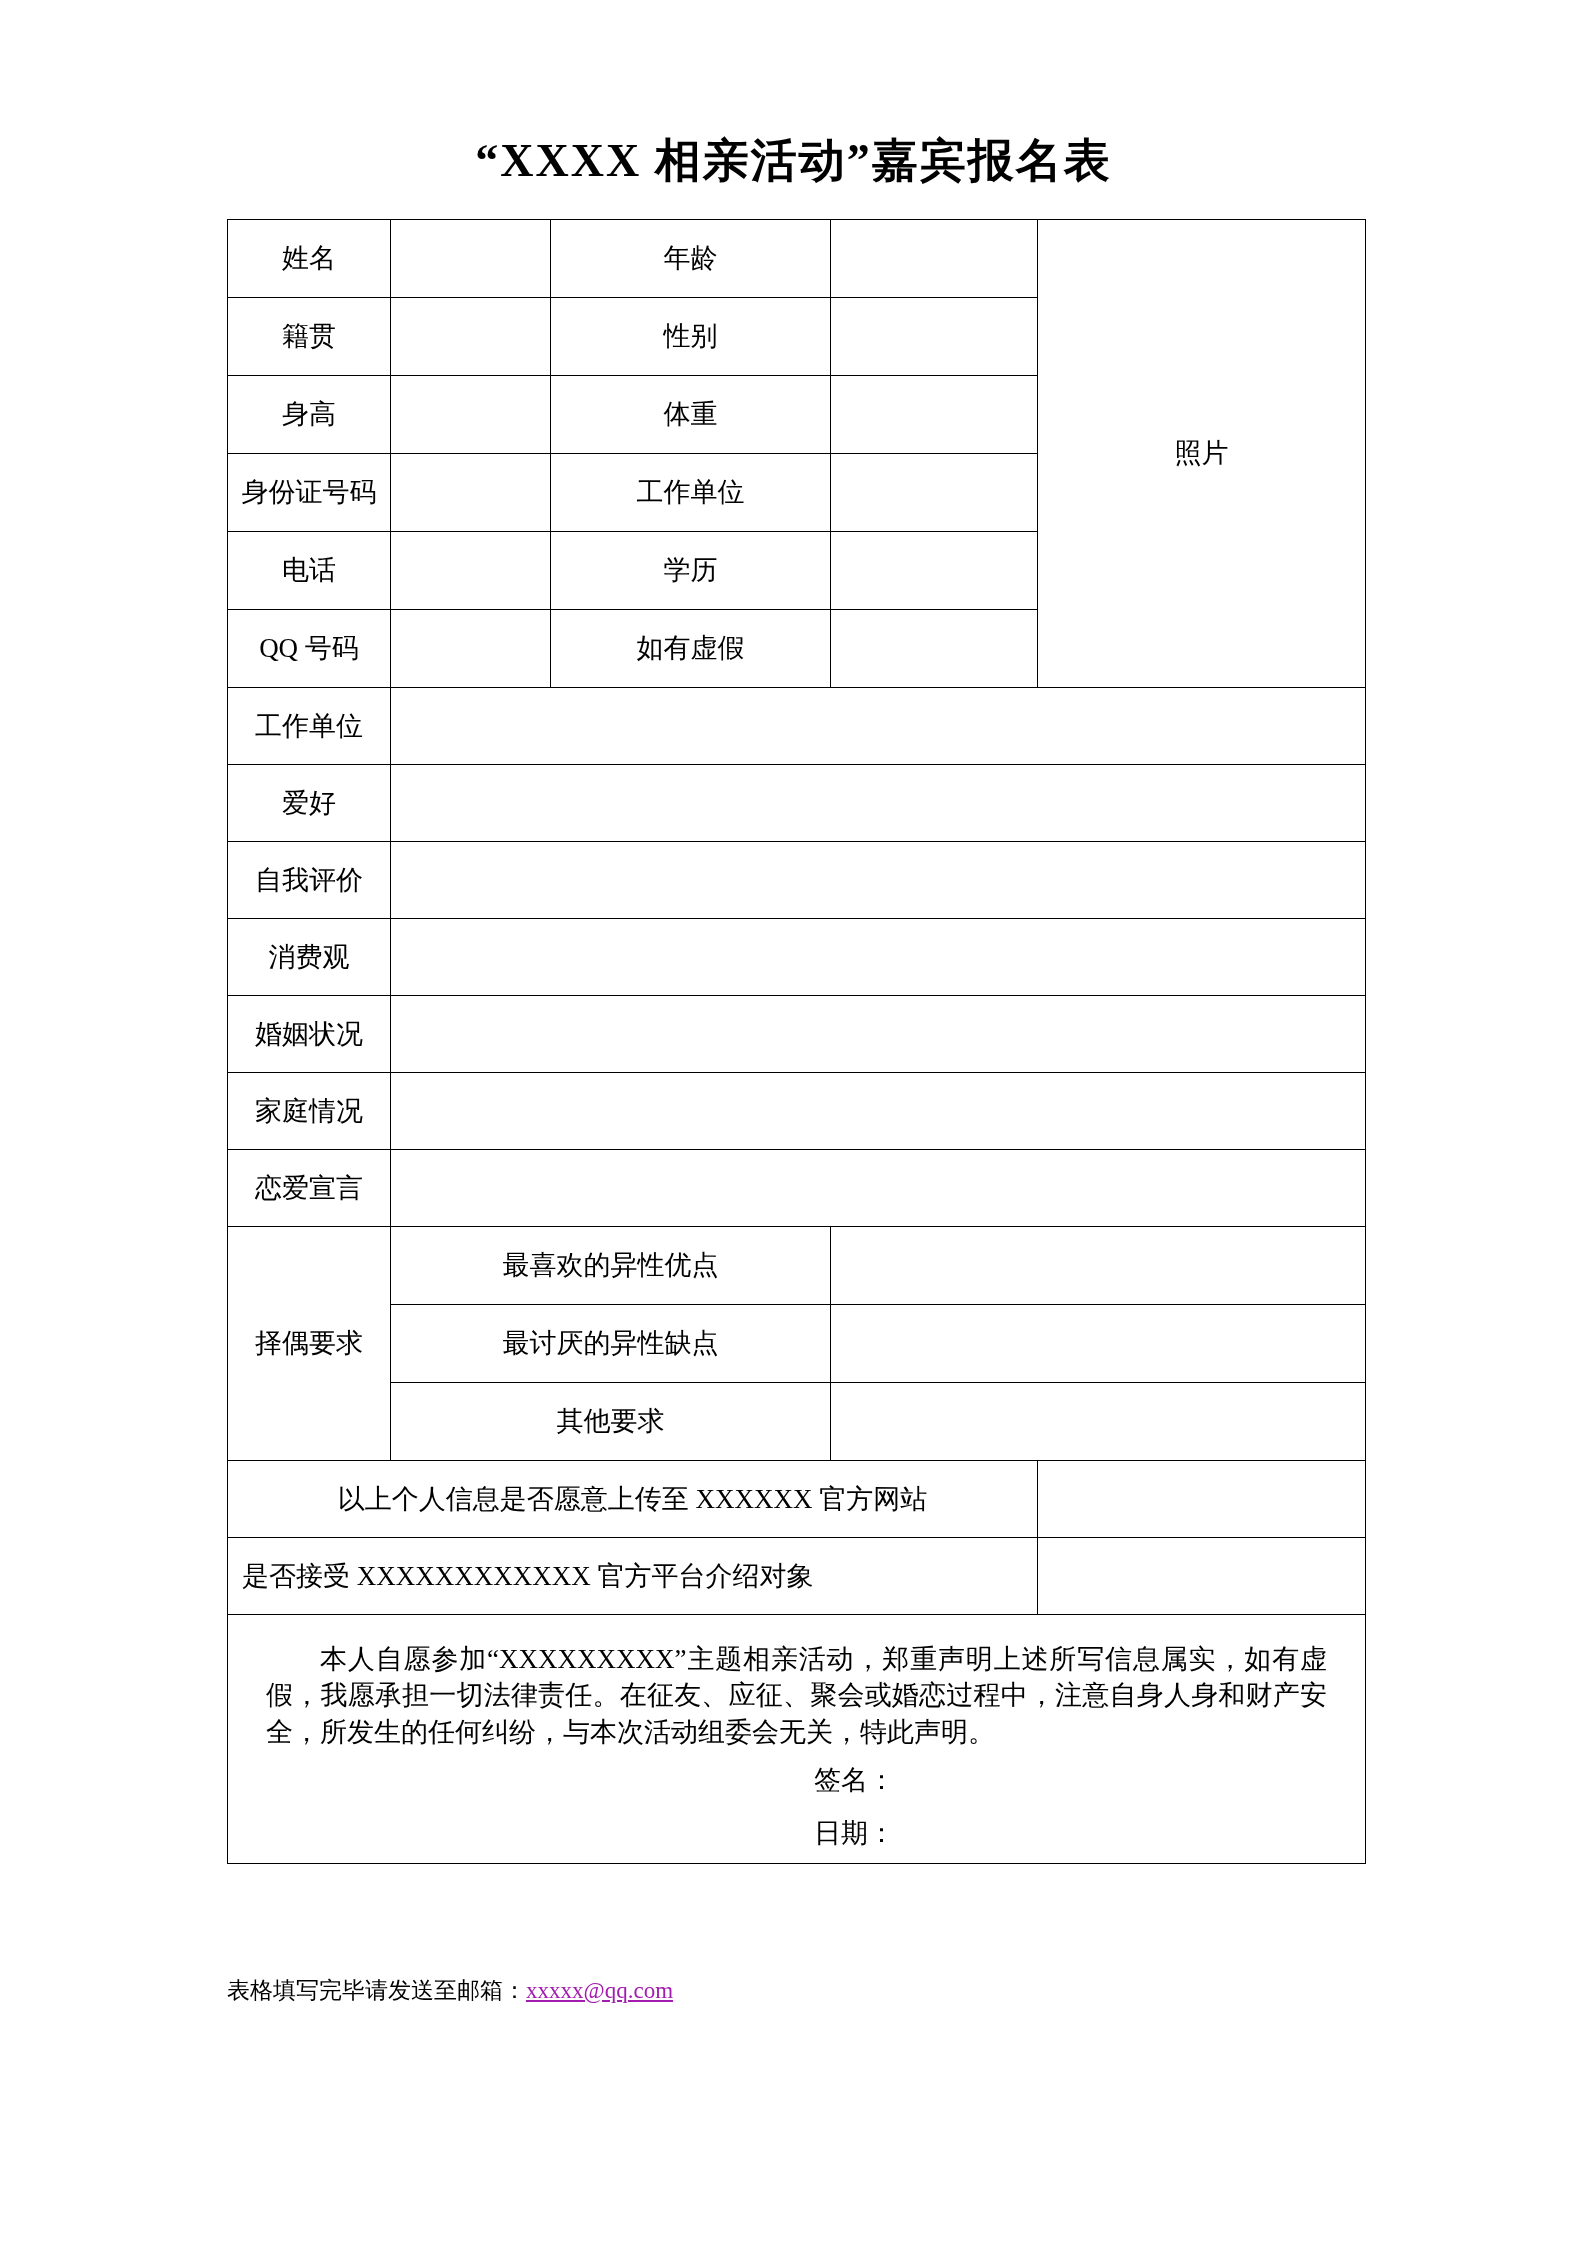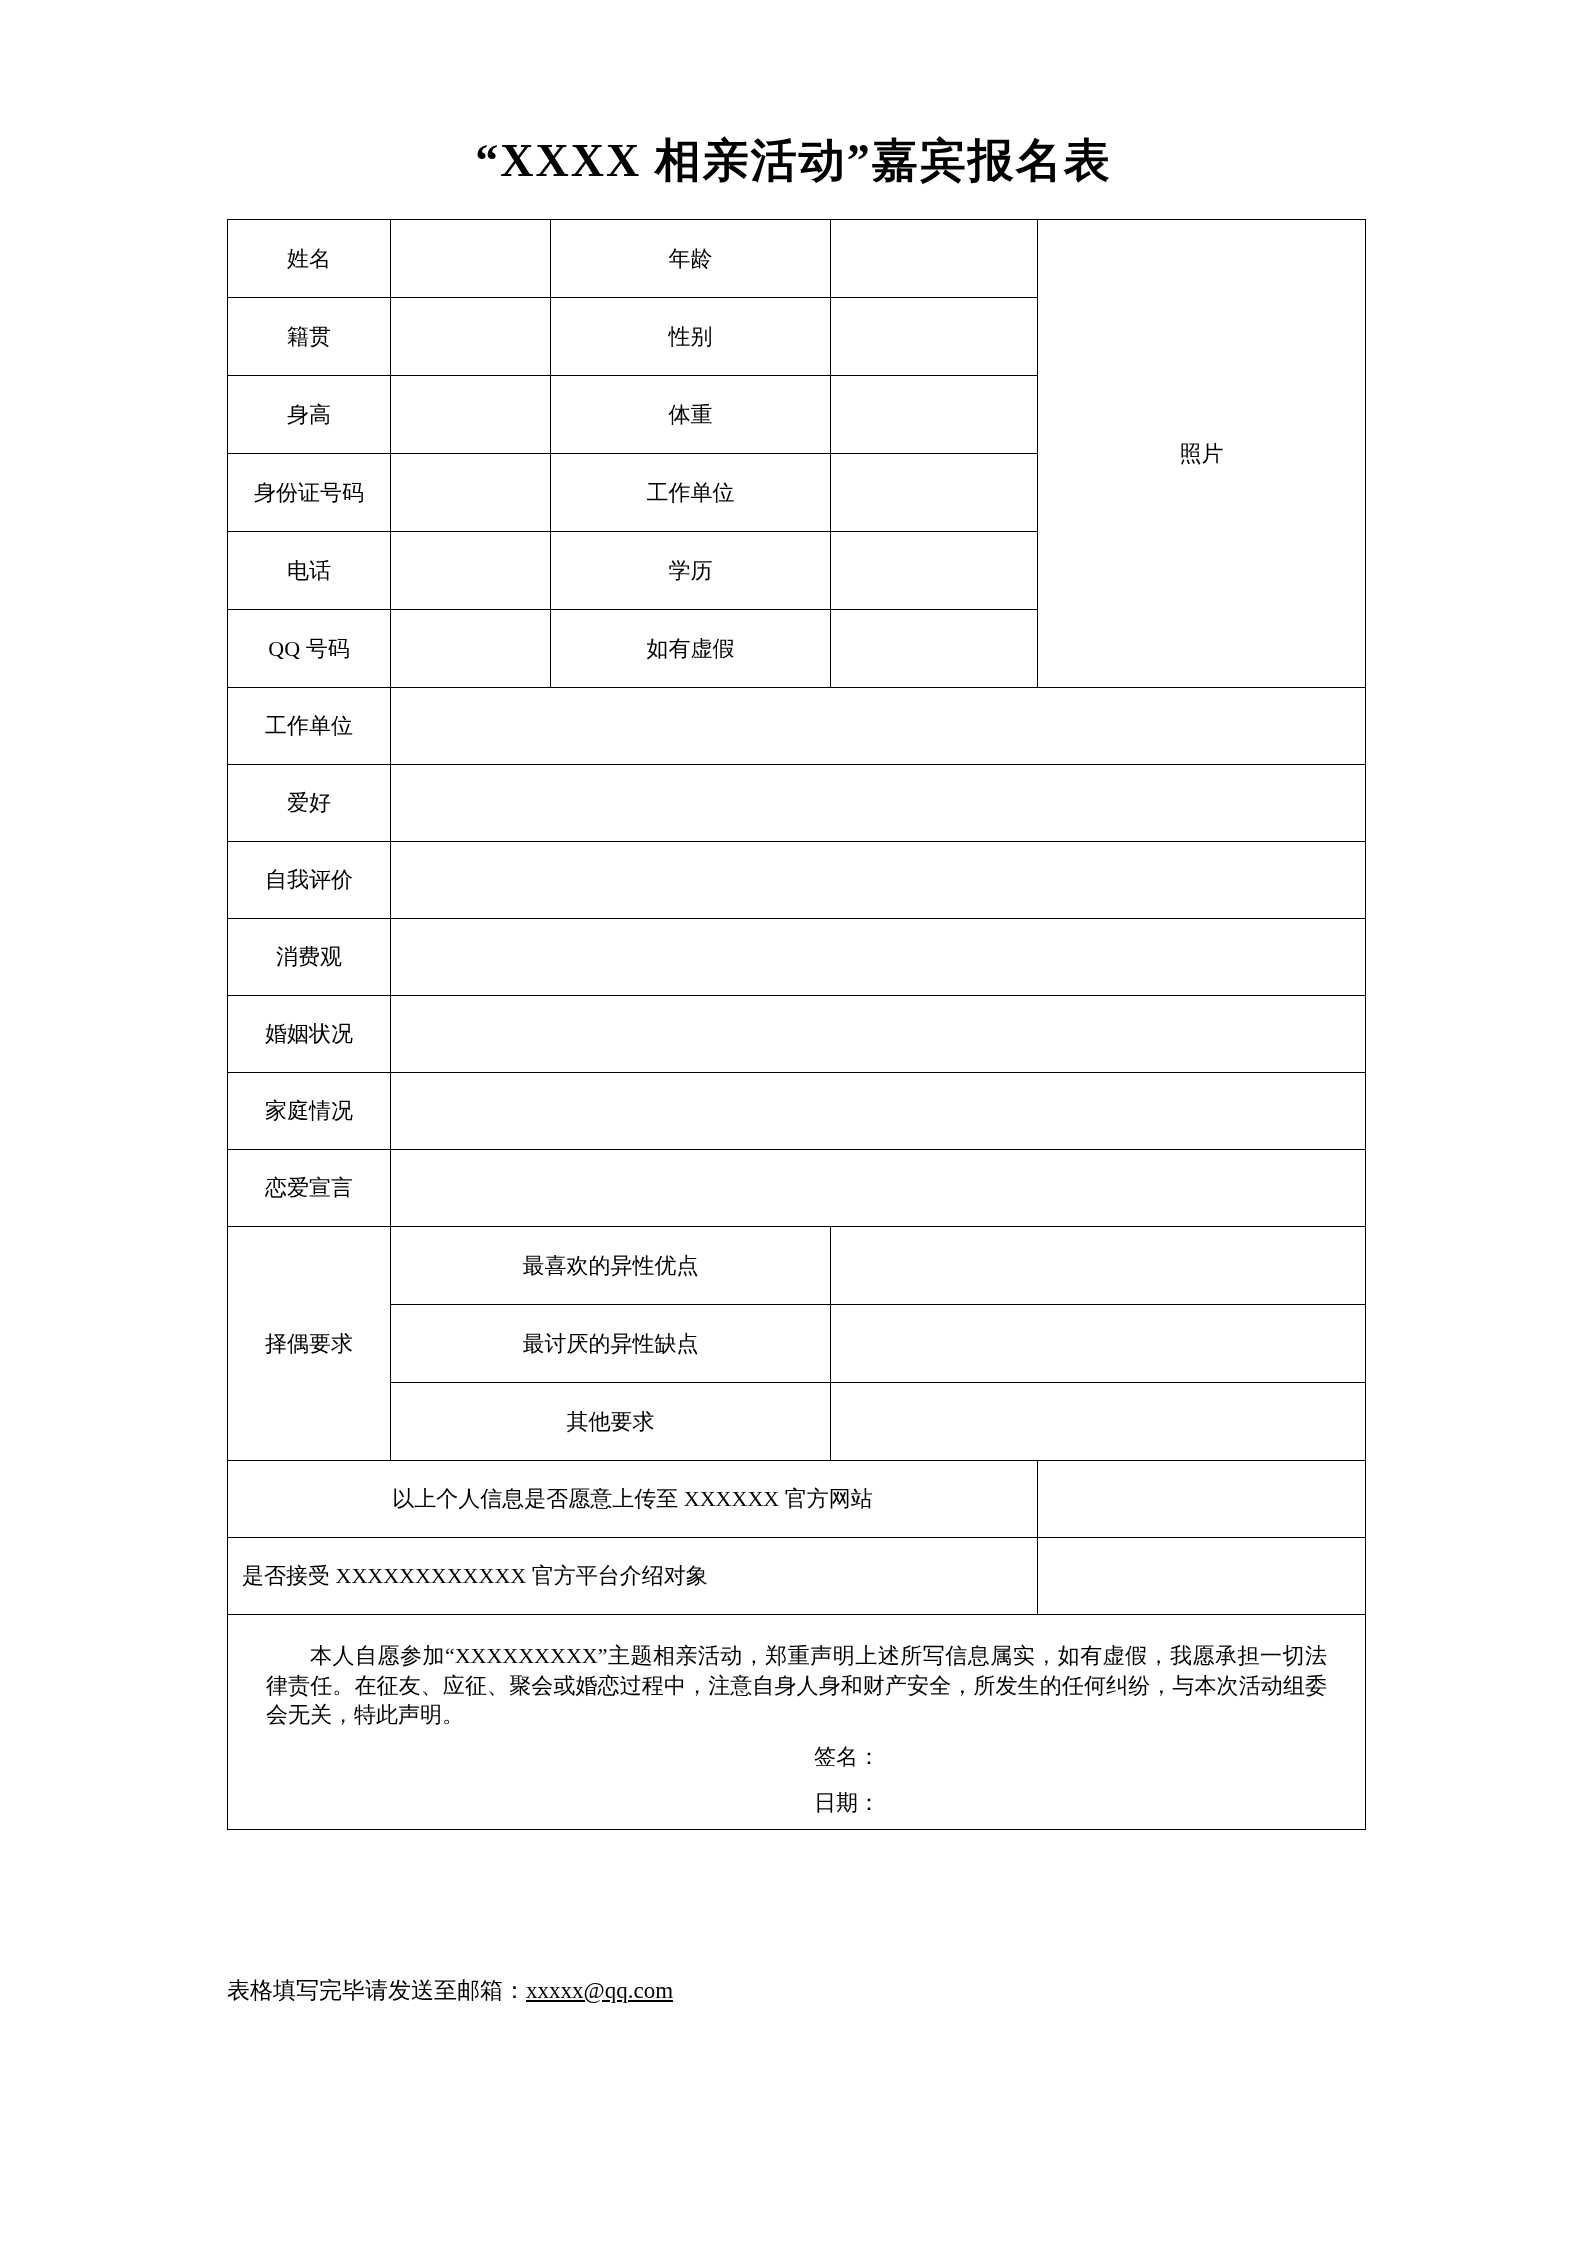--- a/index.html
+++ b/index.html
@@ -44,21 +44,21 @@
     left: 227px;
     top: 219px;
     width: 1138px;
     border-collapse: collapse;
     table-layout: fixed;
   }
   table.form td {
     border: 1.3px solid #000000;
     padding: 0;
     vertical-align: middle;
-    font-size: 22px;
+    font-size: 27px;
     font-family: "Liberation Serif", "DejaVu Serif", serif;
     line-height: 1.35;
   }
   .lbl {
     text-align: center;
   }
   .blank {
     text-align: center;
   }
   .photo-cell {
@@ -98,21 +98,21 @@
   
   .footer-note {
     position: absolute;
     left: 227px;
     top: 1975px;
     font-size: 23px;
     font-family: "Liberation Serif", "DejaVu Serif", serif;
     white-space: nowrap;
   }
   .footer-note .email {
-    color: #000000;
+    color: #a21caf;
     text-decoration: underline;
   }
 </style>
 </head>
 <body>
 
 <div class="page">
 
   <div class="doc-title">“XXXX 相亲活动”嘉宾报名表</div>
 

